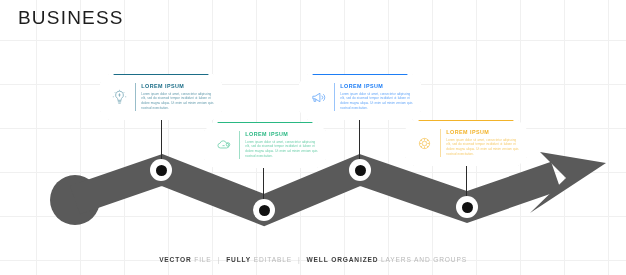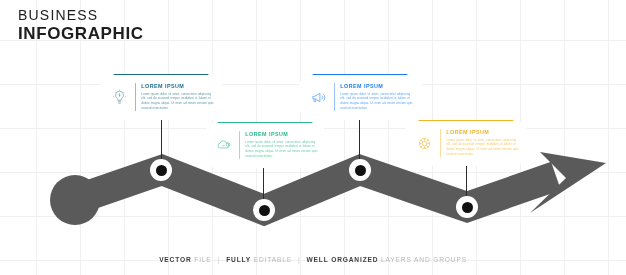--- a/index.html
+++ b/index.html
@@ -28,21 +28,21 @@
   }
 
   
   .title-block {
     position: absolute;
     left: 18px;
     top: 8px;
     line-height: 1.08;
   }
   .title-line1 {
-    font-size: 14px;
+    font-size: 19px;
     font-weight: 400;
     letter-spacing: 1.2px;
     color: #1d1d1d;
     display: block;
   }
   .title-line2 {
     font-size: 17px;
     font-weight: 700;
     letter-spacing: 0.6px;
     color: #1d1d1d;
@@ -178,21 +178,20 @@
 </style>
 </head>
 <body>
 
 <div id="stage">
 
   <div class="grid"></div>
 
   <div class="title-block">
     <span class="title-line1">BUSINESS</span>
-    <span class="title-line2">INFOGRAPHIC</span>
   </div>
 
   <svg class="arrow-svg" viewBox="0 0 626 275">
 
     <circle cx="75" cy="200" r="25" fill="#5a5a5a"></circle>
 
     <path d="M 75,200 L 162,170 L 264,210 L 360,170 L 467,207 L 556,176" fill="none" stroke="#5a5a5a" stroke-width="30" stroke-linejoin="miter" stroke-linecap="butt"></path>
 
     <path d="M 606,163 L 540,152 L 566,178 L 530,213 Z" fill="#5a5a5a"></path>
   </svg>

